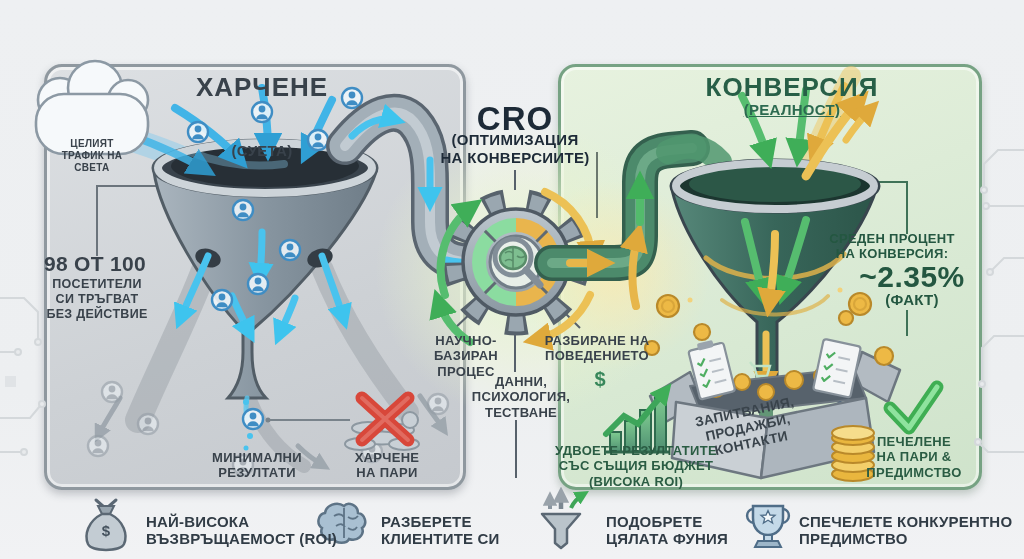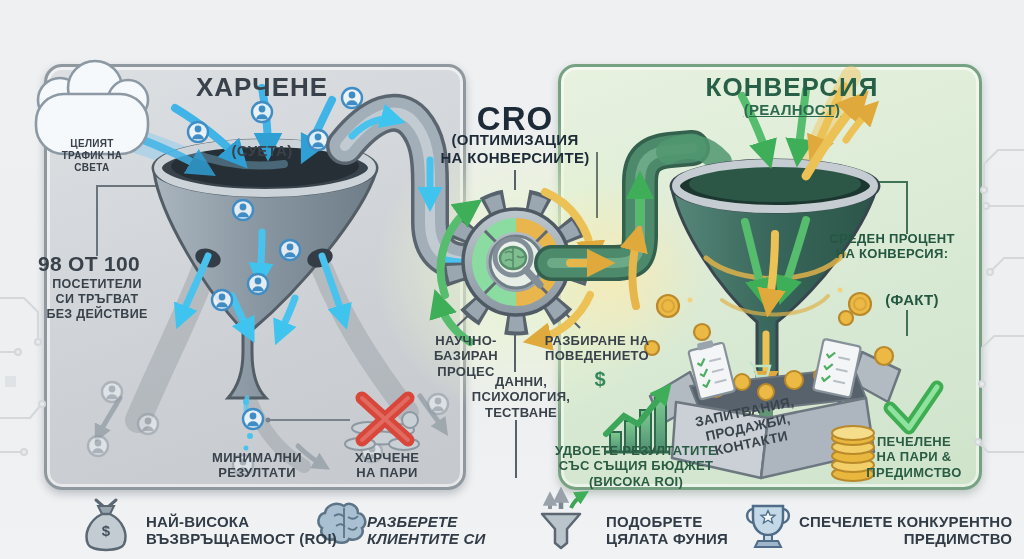--- a/index.html
+++ b/index.html
@@ -395,57 +395,58 @@
   <div class="label t-title slate" style="left:262px;top:72px;">ХАРЧЕНЕ</div>
   <div class="label t-sub slate" style="left:262px;top:101px;margin-top:41px;">(СУЕТА)</div>
 
   <div class="label cro-t ink" style="left:515px;top:100px;">CRO</div>
   <div class="label t-title" style="left:792px;top:72px;color:#275f47;">КОНВЕРСИЯ</div>
 
   <div class="label t-sub ink" style="left:515px;top:131px;">(ОПТИМИЗАЦИЯ
 НА КОНВЕРСИИТЕ)</div>
   <div class="label t-sub" style="left:792px;top:101px;color:#2c6a50;text-decoration:underline;">(РЕАЛНОСТ)</div>
 
-  <div class="label t-big slate" style="left:89px;top:252px;">98 ОТ 100</div>
+  <div class="label t-big slate" style="left:95px;top:252px;">98 ОТ 100</div>
   <div class="label t-small slate" style="left:97px;top:277px;">ПОСЕТИТЕЛИ
 СИ ТРЪГВАТ
 БЕЗ ДЕЙСТВИЕ</div>
 
   <div class="label t-lab slate" style="left:449px;top:333px;margin-left:17px;">НАУЧНО-
 БАЗИРАН
 ПРОЦЕС</div>
   <div class="label t-lab slate" style="left:597px;top:333px;">РАЗБИРАНЕ НА
 ПОВЕДЕНИЕТО</div>
   <div class="label t-lab slate" style="left:521px;top:374px;">ДАННИ,
 ПСИХОЛОГИЯ,
 ТЕСТВАНЕ</div>
 
   <div class="label t-lab slate" style="left:257px;top:450px;">МИНИМАЛНИ
 РЕЗУЛТАТИ</div>
   <div class="label t-lab slate" style="left:387px;top:450px;">ХАРЧЕНЕ
 НА ПАРИ</div>
 
   <div class="label t-lab dgreen" style="left:892px;top:231px;text-align:center;">СРЕДЕН ПРОЦЕНТ
 НА КОНВЕРСИЯ:</div>
+  <div class="label pct dgreen" style="left:912px;top:259px;">~2.35%</div>
   <div class="label t-sub dgreen" style="left:912px;top:291px;">(ФАКТ)</div>
 
   <div class="label t-lab green" style="left:636px;top:443px;">УДВОЕТЕ РЕЗУЛТАТИТЕ
 СЪС СЪЩИЯ БЮДЖЕТ
 (ВИСОКА ROI)</div>
   <div class="label boxlab" style="left:748px;top:404px;">ЗАПИТВАНИЯ,
 ПРОДАЖБИ,
 КОНТАКТИ</div>
   <div class="label t-lab green" style="left:914px;top:434px;">ПЕЧЕЛЕНЕ
 НА ПАРИ &amp;
 ПРЕДИМСТВО</div>
 
   <span class="glyph" style="left:600px;top:368px;font-size:20px;color:#38875b;">$</span>
   <span class="glyph" style="left:106px;top:522px;font-size:15px;color:#44515d;">$</span>
 
   <div class="foot-label" style="left:146px;top:513px;">НАЙ-ВИСОКА
 ВЪЗВРЪЩАЕМОСТ (ROI)</div>
-  <div class="foot-label" style="left:367px;top:513px;font-style:italic;">РАЗБЕРЕТЕ
+  <div class="foot-label" style="left:381px;top:513px;">РАЗБЕРЕТЕ
 КЛИЕНТИТЕ СИ</div>
   <div class="foot-label" style="left:606px;top:513px;">ПОДОБРЕТЕ
 ЦЯЛАТА ФУНИЯ</div>
-  <div class="foot-label" style="left:799px;top:513px;text-align:right;">СПЕЧЕЛЕТЕ КОНКУРЕНТНО
+  <div class="foot-label" style="left:799px;top:513px;">СПЕЧЕЛЕТЕ КОНКУРЕНТНО
 ПРЕДИМСТВО</div>
 </div>
 
 </body></html>

